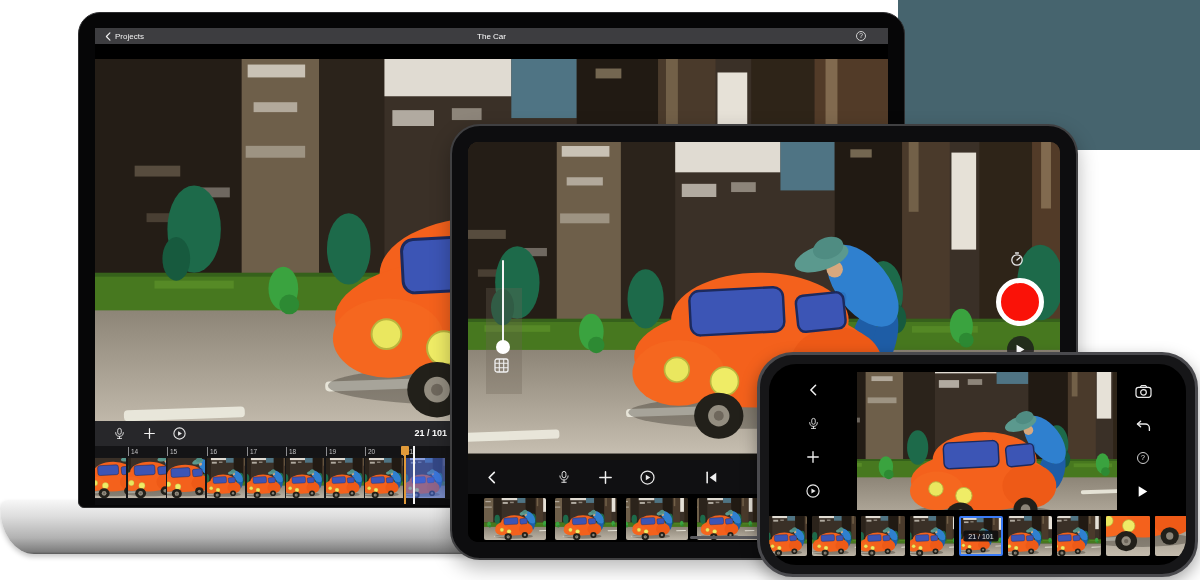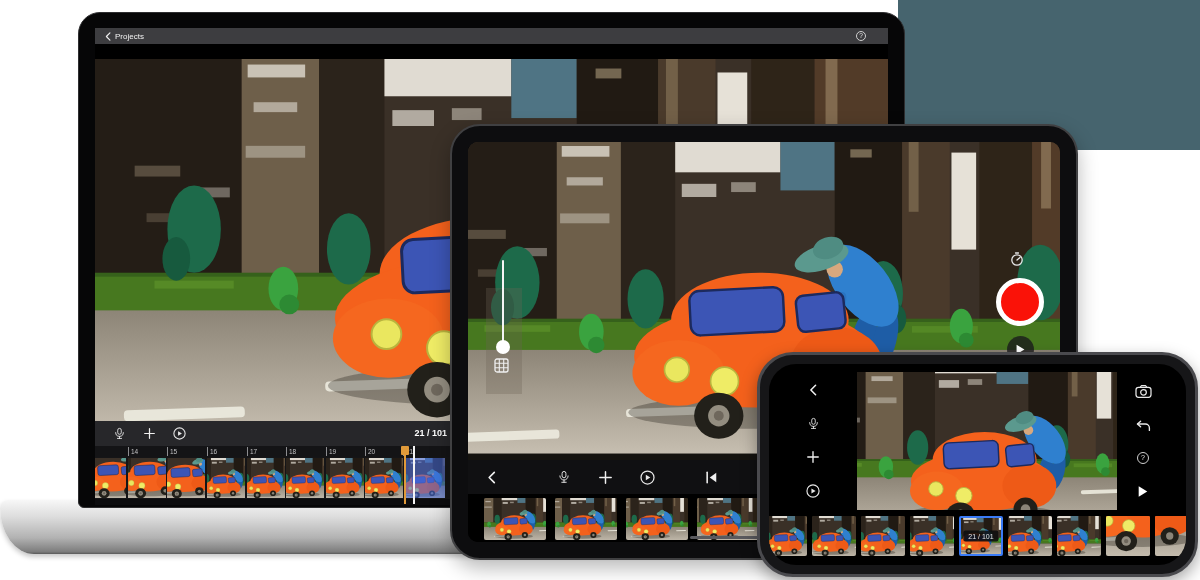--- a/index.html
+++ b/index.html
@@ -226,20 +226,21 @@
     <div id="mac-bezel" class="abs"></div>
     <div id="mac-display" class="abs">
 
       <div id="mac-topbar">
         <div id="mac-back">
           <svg class="icon" width="8" height="9" viewBox="0 0 11 14">
               <use href="#ic-chevleft"></use>
             </svg>
           <span>Projects</span>
         </div>
+        <div id="mac-title">The Car</div>
         <div id="mac-help" class="help-circle">?</div>
       </div>
 
       <div id="mac-video" class="abs">
         <svg class="sc" viewBox="0 20 800 366" preserveAspectRatio="xMidYMid slice">
             <use href="#scene"></use>
           </svg>
       </div>
 
       <div id="mac-toolbar" class="abs">

